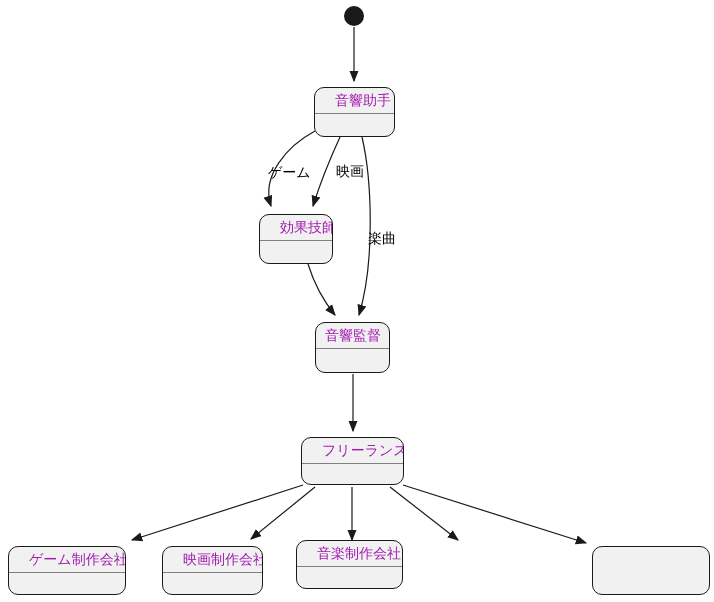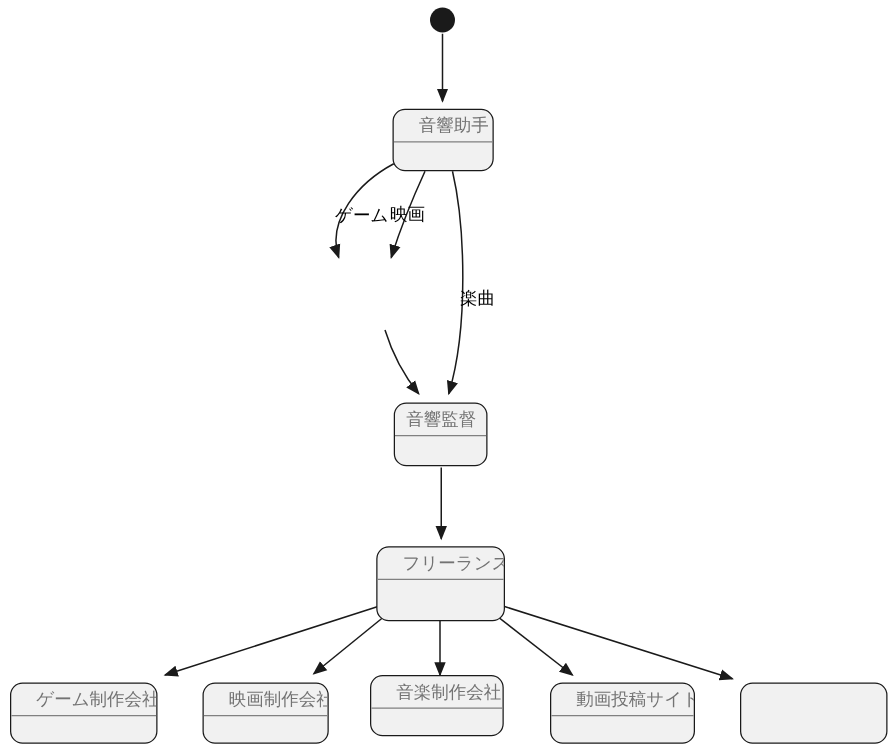--- a/index.html
+++ b/index.html
@@ -30,21 +30,21 @@
     border-radius: 10px;
     display: flex;
     flex-direction: column;
     overflow: hidden;
   }
   .state-title {
     flex: 0 0 auto;
     padding: 4px 8px 3px 20px;
     text-align: center;
     font-size: 14px;
-    color: #737373;
+    color: #a21caf;
     white-space: nowrap;
     border-bottom: 1px solid #808080;
   }
   .state-body {
     flex: 1 1 auto;
   }
   .edge-label {
     position: absolute;
     font-size: 14px;
     color: #000000;
@@ -86,54 +86,54 @@
     <path d="M390,487 L458,540" fill="none" stroke="#1a1a1a" stroke-width="1.2" marker-end="url(#arrow)"></path>
 
     <path d="M403,485 L586,543" fill="none" stroke="#1a1a1a" stroke-width="1.2" marker-end="url(#arrow)"></path>
   </svg>
 
   <div class="state" style="left:314px; top:87px; width:81px; height:50px;">
     <div class="state-title">音響助手</div>
     <div class="state-body"></div>
   </div>
 
+  <div class="state" style="left:259px; top:214px; width:74px; height:50px;">
+    <div class="state-title">効果技師</div>
+    <div class="state-body"></div>
+  </div>
 
   <div class="state" style="left:315px; top:322px; width:75px; height:51px;align-items:flex-end;">
     <div class="state-title">音響監督</div>
     <div class="state-body"></div>
   </div>
 
-  <div class="state" style="left:301px; top:437px; width:103px; height:60px;">
+  <div class="state" style="left:301px; top:437px; width:103px; height:48px;">
     <div class="state-title">フリーランス</div>
     <div class="state-body"></div>
   </div>
 
   <div class="state" style="left:8px; top:546px; width:118px; height:49px;font-family:Liberation Serif, serif;">
     <div class="state-title">ゲーム制作会社</div>
     <div class="state-body"></div>
   </div>
 
   <div class="state" style="left:162px; top:546px; width:101px; height:49px;gap:19px;">
     <div class="state-title">映画制作会社</div>
     <div class="state-body"></div>
   </div>
 
   <div class="state" style="left:296px; top:540px; width:107px; height:49px;">
     <div class="state-title">音楽制作会社</div>
     <div class="state-body"></div>
   </div>
 
-  <div class="state" style="left:440px; top:546px; width:116px; height:49px;">
-    <div class="state-title">動画投稿サイト</div>
-    <div class="state-body"></div>
-  </div>
 
   <div class="state" style="left:592px; top:546px; width:118px; height:49px;">
     <div class="state-body"></div>
   </div>
 
   <span class="edge-label" style="left:268px; top:164px;">ゲーム</span>
 
-  <span class="edge-label" style="left:312px; top:163px;">映画</span>
+  <span class="edge-label" style="left:336px; top:163px;">映画</span>
 
   <span class="edge-label" style="left:368px; top:230px;">楽曲</span>
 
 </div>
 
 </body></html>

